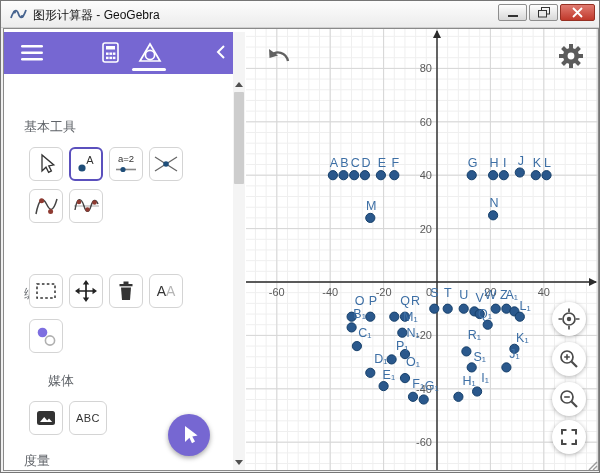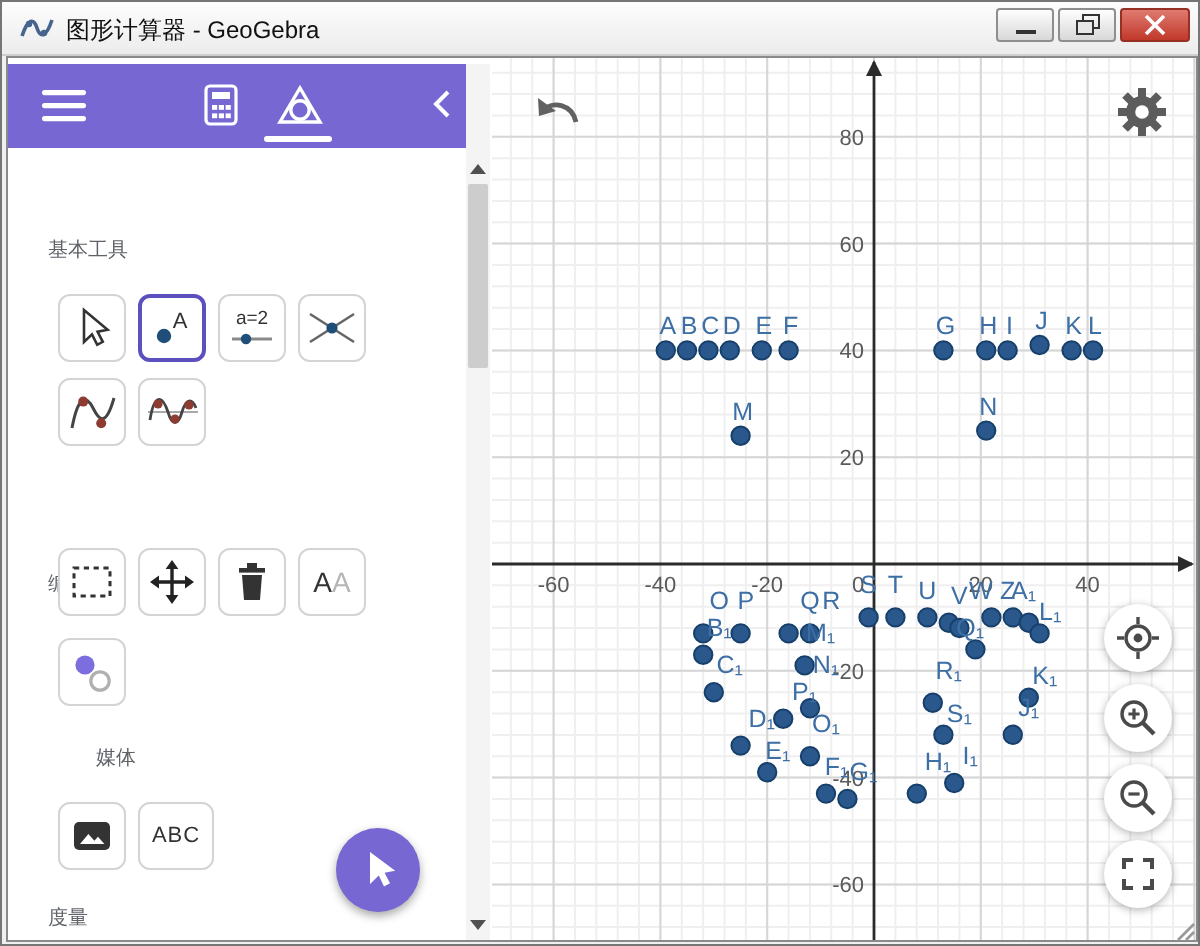--- a/index.html
+++ b/index.html
@@ -12,21 +12,21 @@
   .winbtns{position:absolute;right:4px;top:3px;display:flex;gap:2px;}
   .winbtn{width:29px;height:17px;border:1px solid #8e8e8e;border-radius:2px;background:linear-gradient(#fefefe,#d8d8d8);display:flex;align-items:center;justify-content:center;box-sizing:border-box;}
   .winbtn.close{width:35px;background:linear-gradient(#e07a70,#c0392b);border-color:#963023;}
   
   .client{position:absolute;left:2px;top:27px;width:594px;height:441px;background:#fff;border:1px solid #8a8a8a;}
   
   .sidebar{position:absolute;left:0;top:0;width:241px;height:100%;background:#fff;overflow:hidden;}
   .purple{position:absolute;left:0;top:3px;width:229px;height:42px;background:#7667d2;}
   .hdr-icon{position:absolute;top:9px;}
   .tab-underline{position:absolute;left:128px;top:36px;width:34px;height:3px;background:#fff;border-radius:2px;}
-  .sec-label{position:absolute;left:20px;font-size:10px;color:#5f6368;}
+  .sec-label{position:absolute;left:20px;font-size:13px;color:#5f6368;}
   .tool{position:absolute;width:34px;height:34px;background:#fff;border:1px solid #d4d4d4;border-radius:6px;box-sizing:border-box;display:flex;align-items:center;justify-content:center;}
   .tool.sel{border:2px solid #5b50bd;}
   .abc{font-size:11px;color:#333;letter-spacing:.5px;}
   .aa b{font-size:14px;color:#333;font-weight:normal;}
   .aa span{font-size:14px;color:#b5b5b5;}
   
   .sbar{position:absolute;left:229px;top:3px;width:12px;height:438px;background:#f4f4f4;}
   .sbtn{position:absolute;left:1px;width:10px;height:12px;display:flex;align-items:center;justify-content:center;}
   .tri-up{width:0;height:0;border-left:4px solid transparent;border-right:4px solid transparent;border-bottom:5px solid #505050;}
   .tri-dn{width:0;height:0;border-left:4px solid transparent;border-right:4px solid transparent;border-top:5px solid #505050;}

